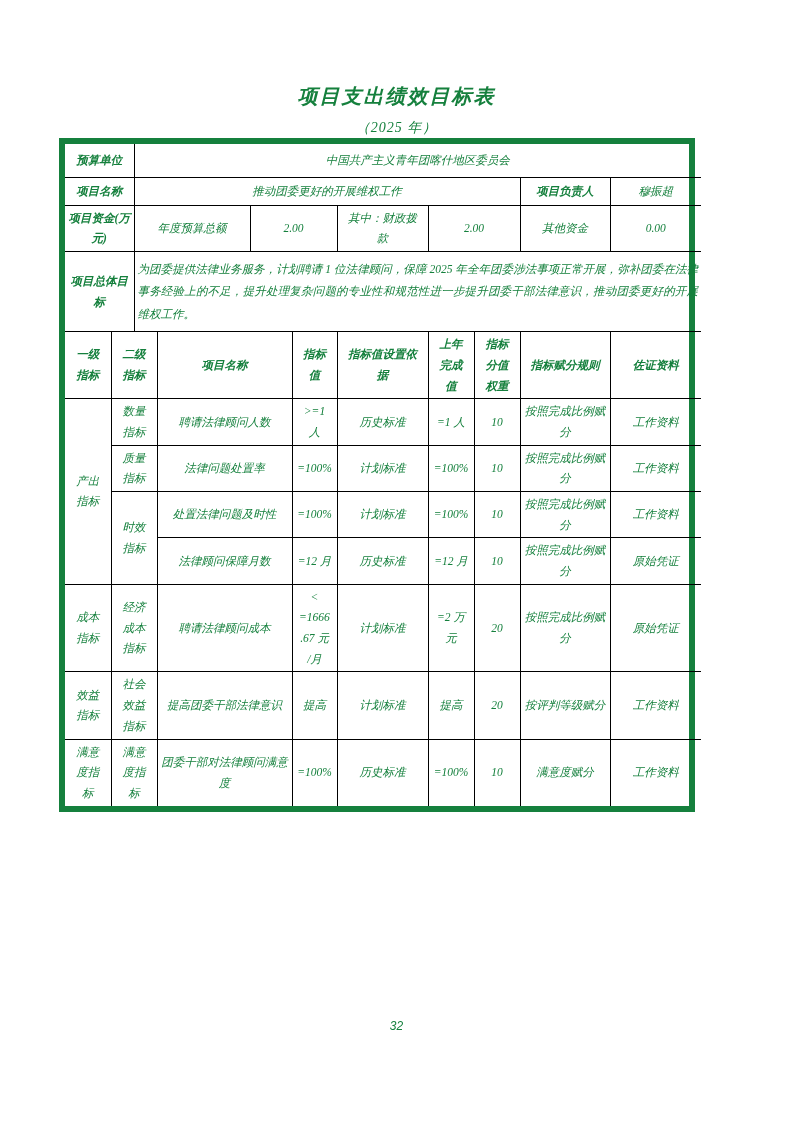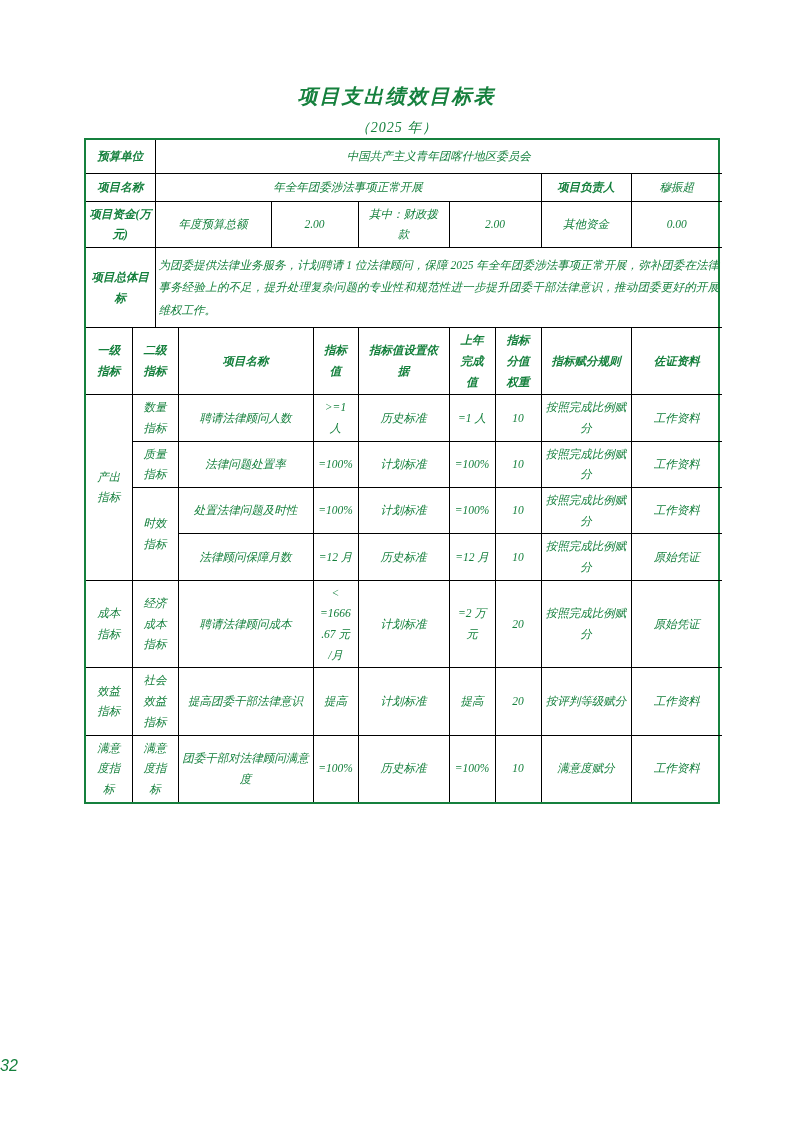--- a/index.html
+++ b/index.html
@@ -17,22 +17,22 @@
     position:absolute; top:83px; left:0; width:100%;
     text-align:center;
     font-size:20px; font-weight:bold; letter-spacing:2px;
   }
   .doc-subtitle {
     position:absolute; top:119px; left:0; width:100%;
     text-align:center;
     font-size:14px; letter-spacing:1px;
   }
   .table-wrap {
-    position:absolute; top:138px; left:84px; width:636px;
-    border:2px solid #15803d;
+    position:absolute; top:138px; left:59px; width:636px;
+    border:6px solid #15803d;
     box-sizing:border-box;
     background:#fff;
   }
   table { border-collapse:collapse; width:100%; table-layout:fixed; }
   td {
     border:1px solid #000;
     text-align:center; vertical-align:middle;
     font-size:11.5px; line-height:1.8;
     white-space:pre-line;
     padding:2px 3px;
@@ -47,24 +47,23 @@
   .t-ind tr:first-child td { border-top:none; }
   .t-ind tr:last-child td { border-bottom:none; }
   .goal-cell {
     text-align:justify;
     white-space:normal;
     line-height:1.95;
     padding:6px 3px;
   }
   .page-number {
     position:absolute; top:1019px; left:0; width:100%;
-    text-align:left;
-    font-size:16px;
+    text-align:center;
+    font-size:12px;
     font-family:"Liberation Sans","DejaVu Sans",sans-serif;
-    margin-top:38px;
   }
 </style>
 </head>
 <body>
 
 <div class="page">
 
   <div class="doc-title">项目支出绩效目标表</div>
   <div class="doc-subtitle">（2025 年）</div>
 
@@ -80,21 +79,21 @@
           <col style="width:90px">
           <col style="width:91px">
       </colgroup>
       <tbody>
           <tr style="height:33px">
         <td class="lbl">预算单位</td>
         <td colspan="6">中国共产主义青年团喀什地区委员会</td>
       </tr>
       <tr style="height:28px">
         <td class="lbl">项目名称</td>
-        <td colspan="4">年全年团委涉法事项正常开展</td>
+        <td colspan="4">推动团委更好的开展维权工作</td>
         <td class="lbl">项目负责人</td>
         <td>穆振超</td>
       </tr>
       <tr style="height:40px">
         <td class="lbl">项目资金(万
 元)</td>
         <td>年度预算总额</td>
         <td>2.00</td>
         <td>其中：财政拨
 款</td>

